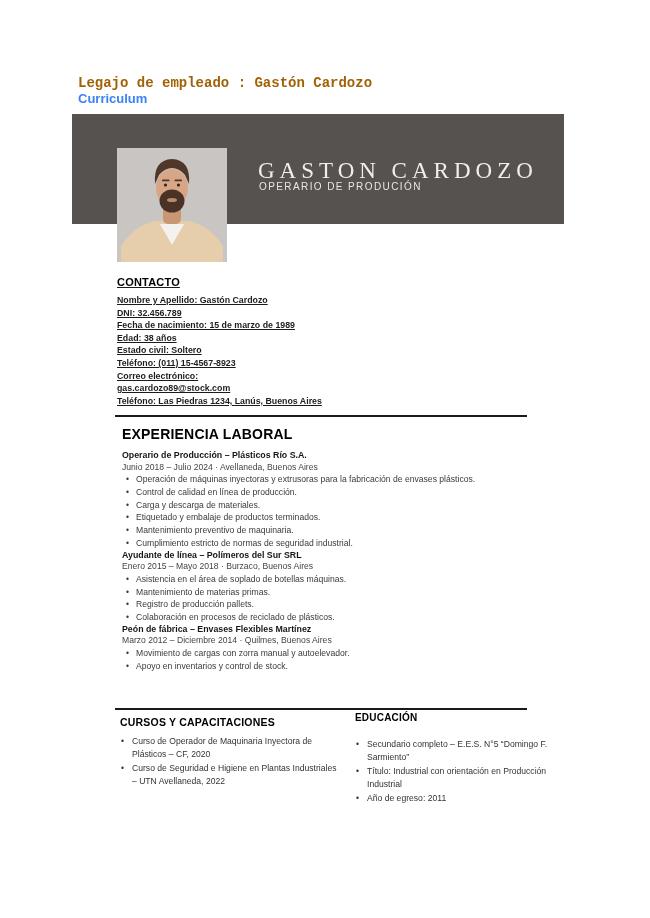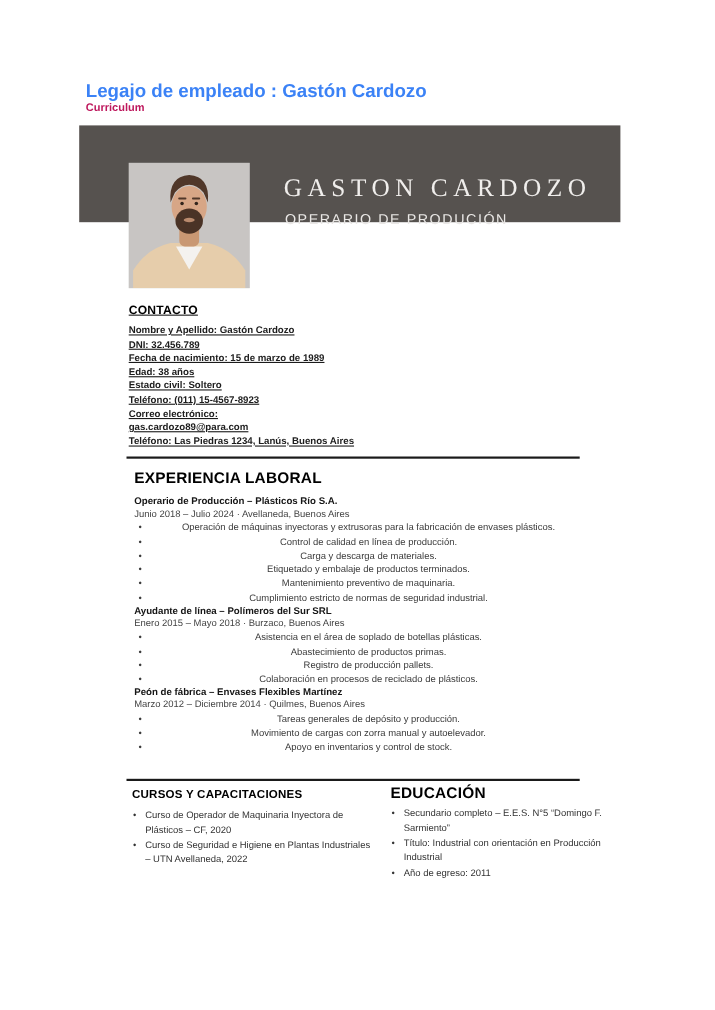--- a/index.html
+++ b/index.html
@@ -2,36 +2,36 @@
 <html><head>
 <meta charset="utf-8">
 <style>
   html,body{margin:0;padding:0;}
   body{
     width:650px;height:918px;background:#ffffff;position:relative;
     font-family:"Liberation Sans", sans-serif;color:#1b1b1b;
     -webkit-font-smoothing:antialiased;overflow:hidden;
   }
   .doc-header{position:absolute;left:78px;top:75px;}
-  .doc-title{font-size:17px;font-weight:bold;color:#3b82f6;line-height:16px;}
-  .doc-sub{font-size:10px;font-weight:bold;color:#be185d;line-height:16px;}
+  .doc-title{font-size:14px;font-weight:bold;color:#a16207;line-height:16px;font-family:Liberation Mono, monospace;}
+  .doc-sub{font-size:13px;font-weight:bold;color:#3b82f6;line-height:16px;}
 
   
   .band{
-    position:absolute;left:72px;top:114px;width:492px;height:88px;
+    position:absolute;left:72px;top:114px;width:492px;height:110px;
     background:#56524f;
   }
   .cv-name{
     position:absolute;left:186px;top:44px;
     font-family:"Liberation Serif", serif;font-weight:400;
     font-size:23px;letter-spacing:5px;color:#f0eeec;white-space:nowrap;
   }
   .cv-role{
-    position:absolute;left:187px;top:78px;
-    font-size:13px;letter-spacing:1.4px;color:#e9e7e5;white-space:nowrap;
+    position:absolute;left:187px;top:67px;
+    font-size:10px;letter-spacing:1.4px;color:#e9e7e5;white-space:nowrap;
   }
   .photo{
     position:absolute;left:117px;top:148px;width:110px;height:114px;
     background:#c8c5c3;overflow:hidden;
   }
 
   
   .section h3{
     margin:0 0 6px 0;font-size:11px;font-weight:bold;color:#000;
     letter-spacing:0.2px;
@@ -43,28 +43,27 @@
   .hr1{top:415px;}
   .hr2{top:708px;}
 
   .exp{position:absolute;left:122px;top:426px;width:412px;}
   .exp h3{font-size:14px;margin-bottom:8px;}
   .job-title{font-size:8.8px;font-weight:bold;color:#161616;line-height:11.5px;}
   .job-meta{font-size:8.6px;color:#444;line-height:11.5px;}
   .bullet{
     position:relative;padding-left:14px;font-size:8.6px;color:#3a3a3a;
     line-height:12.8px;
-    text-align:center;
   }
   .bullet::before{content:"\2022";position:absolute;left:4px;color:#3a3a3a;}
 
   .cursos{position:absolute;left:120px;top:716px;width:220px;}
   .cursos h3{font-size:10.5px;margin-bottom:7px;}
   .edu{position:absolute;left:355px;top:712px;width:212px;}
-  .edu h3{font-size:14px;margin-bottom:5px;}
+  .edu h3{font-size:10px;margin-bottom:15px;}
   .litem{
     position:relative;padding-left:12px;font-size:8.6px;color:#333;
     line-height:13px;margin-bottom:1px;
   }
   .litem::before{content:"\2022";position:absolute;left:1px;color:#333;}
 </style>
 </head>
 <body>
 
 <div class="doc-header">
@@ -96,21 +95,21 @@
 
 <div class="contact section">
   <h3>CONTACTO</h3>
   <div class="cline">Nombre y Apellido: Gastón Cardozo</div>
   <div class="cline">DNI: 32.456.789</div>
   <div class="cline">Fecha de nacimiento: 15 de marzo de 1989</div>
   <div class="cline">Edad: 38 años</div>
   <div class="cline">Estado civil: Soltero</div>
   <div class="cline">Teléfono: (011) 15-4567-8923</div>
   <div class="cline">Correo electrónico:</div>
-  <div class="cline">gas.cardozo89@para.com</div>
+  <div class="cline">gas.cardozo89@stock.com</div>
   <div class="cline">Teléfono: Las Piedras 1234, Lanús, Buenos Aires</div>
 </div>
 
 <div class="hr hr1"></div>
 
 <div class="exp section">
   <h3>EXPERIENCIA LABORAL</h3>
 
   <div class="job">
     <div class="job-title">Operario de Producción – Plásticos Río S.A.</div>
@@ -119,30 +118,29 @@
     <div class="bullet">Control de calidad en línea de producción.</div>
     <div class="bullet">Carga y descarga de materiales.</div>
     <div class="bullet">Etiquetado y embalaje de productos terminados.</div>
     <div class="bullet">Mantenimiento preventivo de maquinaria.</div>
     <div class="bullet">Cumplimiento estricto de normas de seguridad industrial.</div>
   </div>
 
   <div class="job">
     <div class="job-title">Ayudante de línea – Polímeros del Sur SRL</div>
     <div class="job-meta">Enero 2015 – Mayo 2018 · Burzaco, Buenos Aires</div>
-    <div class="bullet">Asistencia en el área de soplado de botellas plásticas.</div>
-    <div class="bullet">Abastecimiento de productos primas.</div>
+    <div class="bullet">Asistencia en el área de soplado de botellas máquinas.</div>
+    <div class="bullet">Mantenimiento de materias primas.</div>
     <div class="bullet">Registro de producción pallets.</div>
     <div class="bullet">Colaboración en procesos de reciclado de plásticos.</div>
   </div>
 
   <div class="job">
     <div class="job-title">Peón de fábrica – Envases Flexibles Martínez</div>
     <div class="job-meta">Marzo 2012 – Diciembre 2014 · Quilmes, Buenos Aires</div>
-    <div class="bullet">Tareas generales de depósito y producción.</div>
     <div class="bullet">Movimiento de cargas con zorra manual y autoelevador.</div>
     <div class="bullet">Apoyo en inventarios y control de stock.</div>
   </div>
 </div>
 
 <div class="hr hr2"></div>
 
 <div class="cursos section">
   <h3>CURSOS Y CAPACITACIONES</h3>
   <div class="litem">Curso de Operador de Maquinaria Inyectora de Plásticos – CF, 2020</div>

